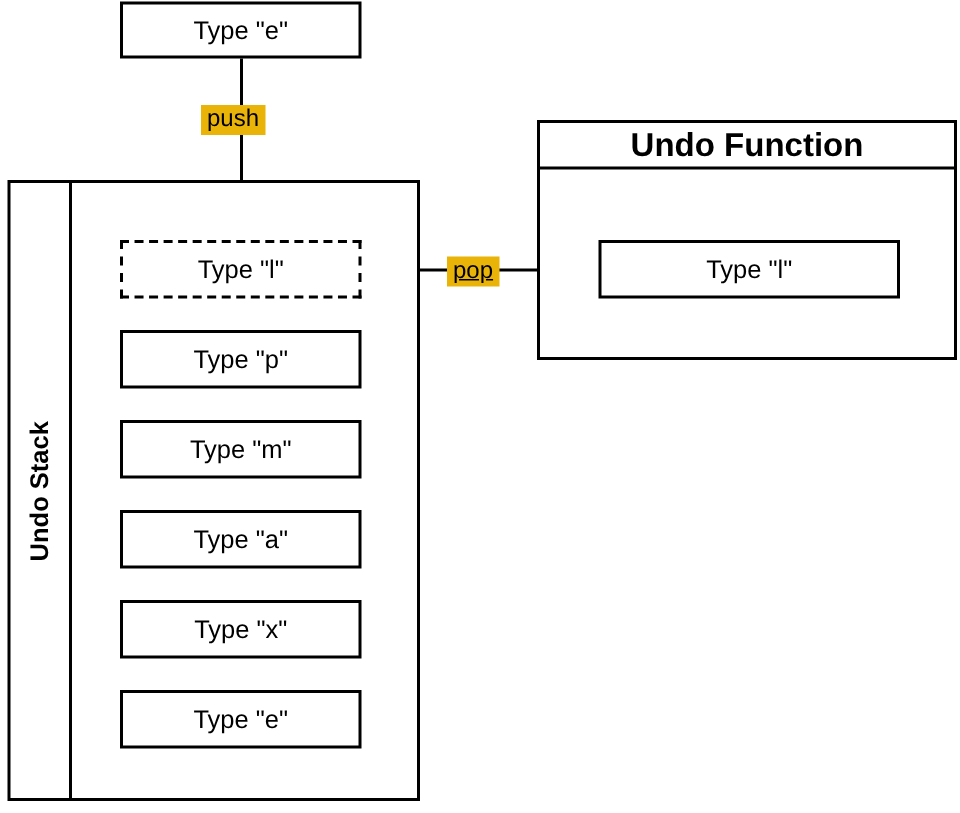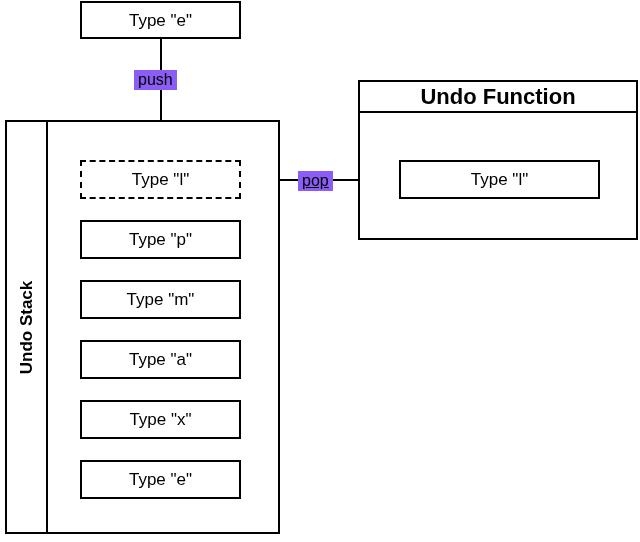--- a/index.html
+++ b/index.html
@@ -131,21 +131,21 @@
     left: 0;
     top: 0;
     width: 640px;
     height: 542px;
     pointer-events: none;
   }
 
   
   .edge-label {
     position: absolute;
-    background: #8b5cf6;
+    background: #eab308;
     font-size: 16px;
     color: #000000;
     line-height: 1;
     padding: 2px 4px;
     white-space: nowrap;
   }
   #push-label {
     left: 134px;
     top: 70px;
   }

